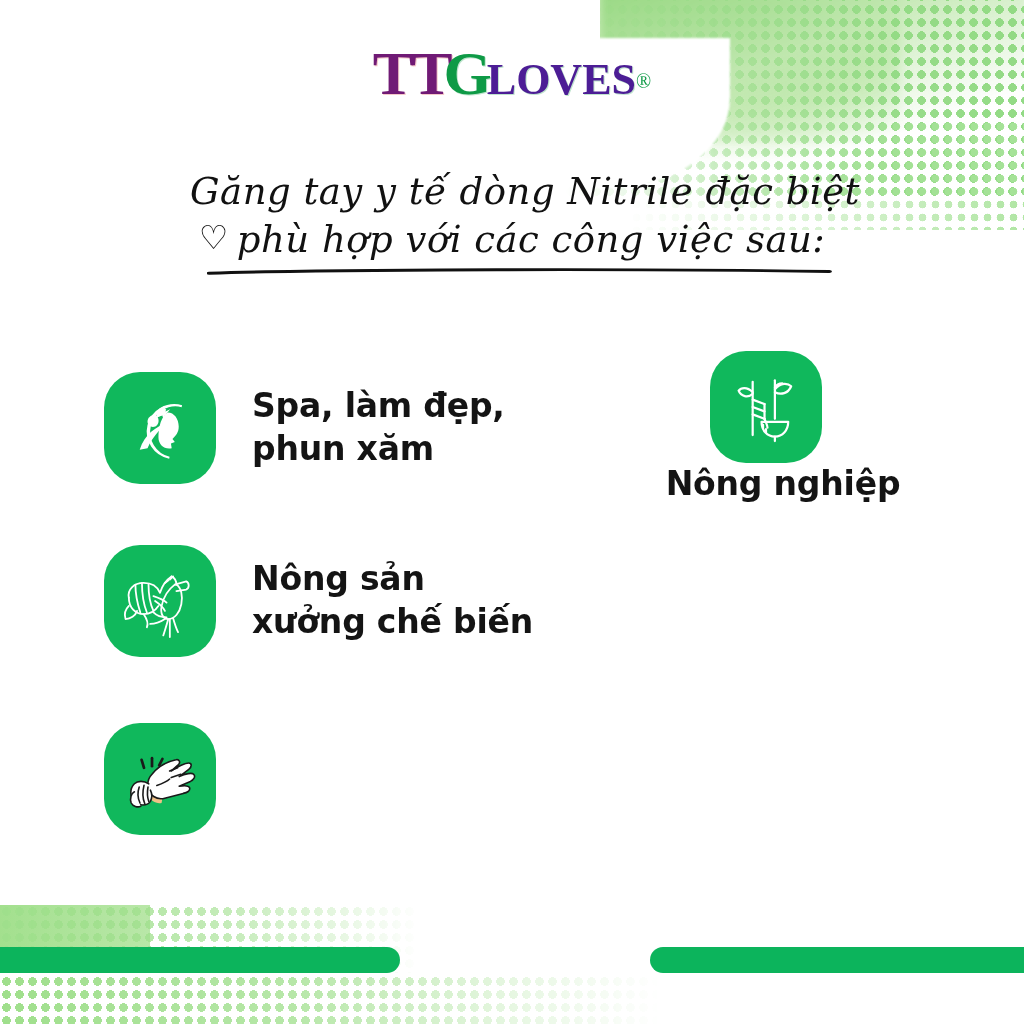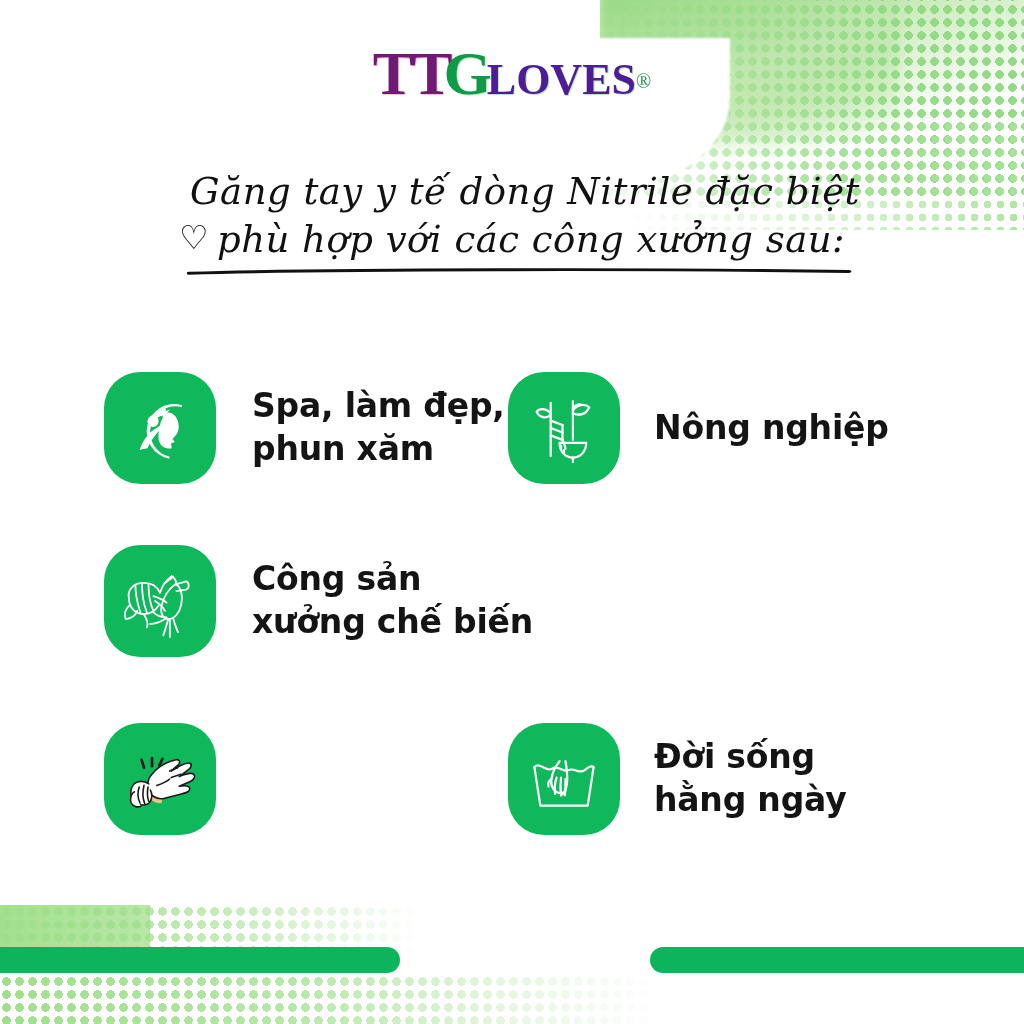--- a/index.html
+++ b/index.html
@@ -196,21 +196,21 @@
     display: flex;
     width: 1024px;
     margin-bottom: 8px;
   }
   .cell {
     display: flex;
     align-items: center;
     box-sizing: border-box;
   }
   .cell.left  { width: 500px; padding-left: 104px; }
-  .cell.right { width: 524px; padding-left: 8px; }
+  .cell.right { width: 524px; padding-left: 8px; flex-direction: column; }
 
   .badge {
     position: relative;
     flex: 0 0 auto;
     width: 112px;
     height: 112px;
     background: #10b85c;
     border-radius: 36px;
     display: flex;
     align-items: center;
@@ -265,21 +265,21 @@
   <div class="deco bar-right"></div>
 
   <div class="logo">
     <span class="tt">TT</span><span class="g">G</span><span class="loves">LOVES</span><span class="reg">®</span>
   </div>
 
   <div class="headline">
     <div class="line line1">Găng tay y tế dòng Nitrile đặc biệt</div>
     <div class="line">
       <span class="line2-wrap">
-        <span class="heart">♡</span><span>phù hợp với các công xưởng sau:</span>
+        <span class="heart">♡</span><span>phù hợp với các công việc sau:</span>
         <svg class="underline-stroke" viewBox="0 0 600 12" preserveAspectRatio="none">
           <path d="M2 9 C 120 2, 420 1, 596 6" stroke="#111111" stroke-width="5" fill="none" stroke-linecap="round"></path>
         </svg>
       </span>
     </div>
   </div>
 
   <div class="grid">
 
     <div class="row row-1">
@@ -340,21 +340,21 @@
               <path d="M64 20 C68 22, 70 26, 70 30"></path>
               <path d="M62 24 L66 20 M56 28 L60 25"></path>
               <path d="M68 30 L82 26 C86 28, 86 34, 82 36 L70 38"></path>
               <path d="M68 30 C60 36, 54 46, 52 56 C50 66, 54 72, 60 72 C68 72, 74 64, 76 54 C78 44, 76 34, 70 30 Z"></path>
               <path d="M60 72 C58 80, 56 86, 54 92 M62 72 C62 80, 62 88, 62 94 M66 71 C68 78, 70 84, 72 88"></path>
               <path d="M56 72 C50 76, 44 78, 38 78 M58 70 C52 70, 46 68, 42 64"></path>
             </g>
           </svg>
         </div>
         <div class="label">
-          <span class="l">Công sản</span>
+          <span class="l">Nông sản</span>
           <span class="l">xưởng chế biến</span>
         </div>
       </div>
 
     </div>
 
     <div class="row row-3">
 
       <div class="cell left">
         <div class="badge">
@@ -372,34 +372,16 @@
             </g>
             <g stroke="#1a1a1a" stroke-width="3.4" stroke-linecap="round">
               <line x1="30" y1="36" x2="27" y2="26"></line>
               <line x1="40" y1="34" x2="40" y2="24"></line>
               <line x1="49" y1="33" x2="53" y2="25"></line>
             </g>
           </svg>
         </div>
       </div>
 
-      <div class="cell right">
-        <div class="badge">
-          <svg width="80" height="74" viewBox="0 0 100 100">
-            <g fill="none" stroke="#ffffff" stroke-width="3" stroke-linecap="round" stroke-linejoin="round">
-              <path d="M10 34 L18 86 L82 86 L90 34"></path>
-              <path d="M10 34 C18 26, 26 42, 34 36 C42 30, 48 42, 56 38 C64 34, 70 44, 78 38 C84 33, 88 32, 90 34"></path>
-              <path d="M44 26 C38 34, 34 42, 33 50 C32 56, 34 62, 38 66 C42 70, 48 70, 52 66"></path>
-              <path d="M52 26 C54 36, 55 46, 54 56 C53 64, 50 70, 46 72"></path>
-              <path d="M40 48 C38 54, 37 62, 38 70 M46 48 C45 56, 45 64, 46 72 M52 50 C52 58, 52 66, 51 72"></path>
-              <path d="M33 50 C30 52, 28 56, 29 60"></path>
-            </g>
-          </svg>
-        </div>
-        <div class="label">
-          <span class="l">Đời sống</span>
-          <span class="l">hằng ngày</span>
-        </div>
-      </div>
     </div>
 
   </div>
 </div>
 
 </body></html>

